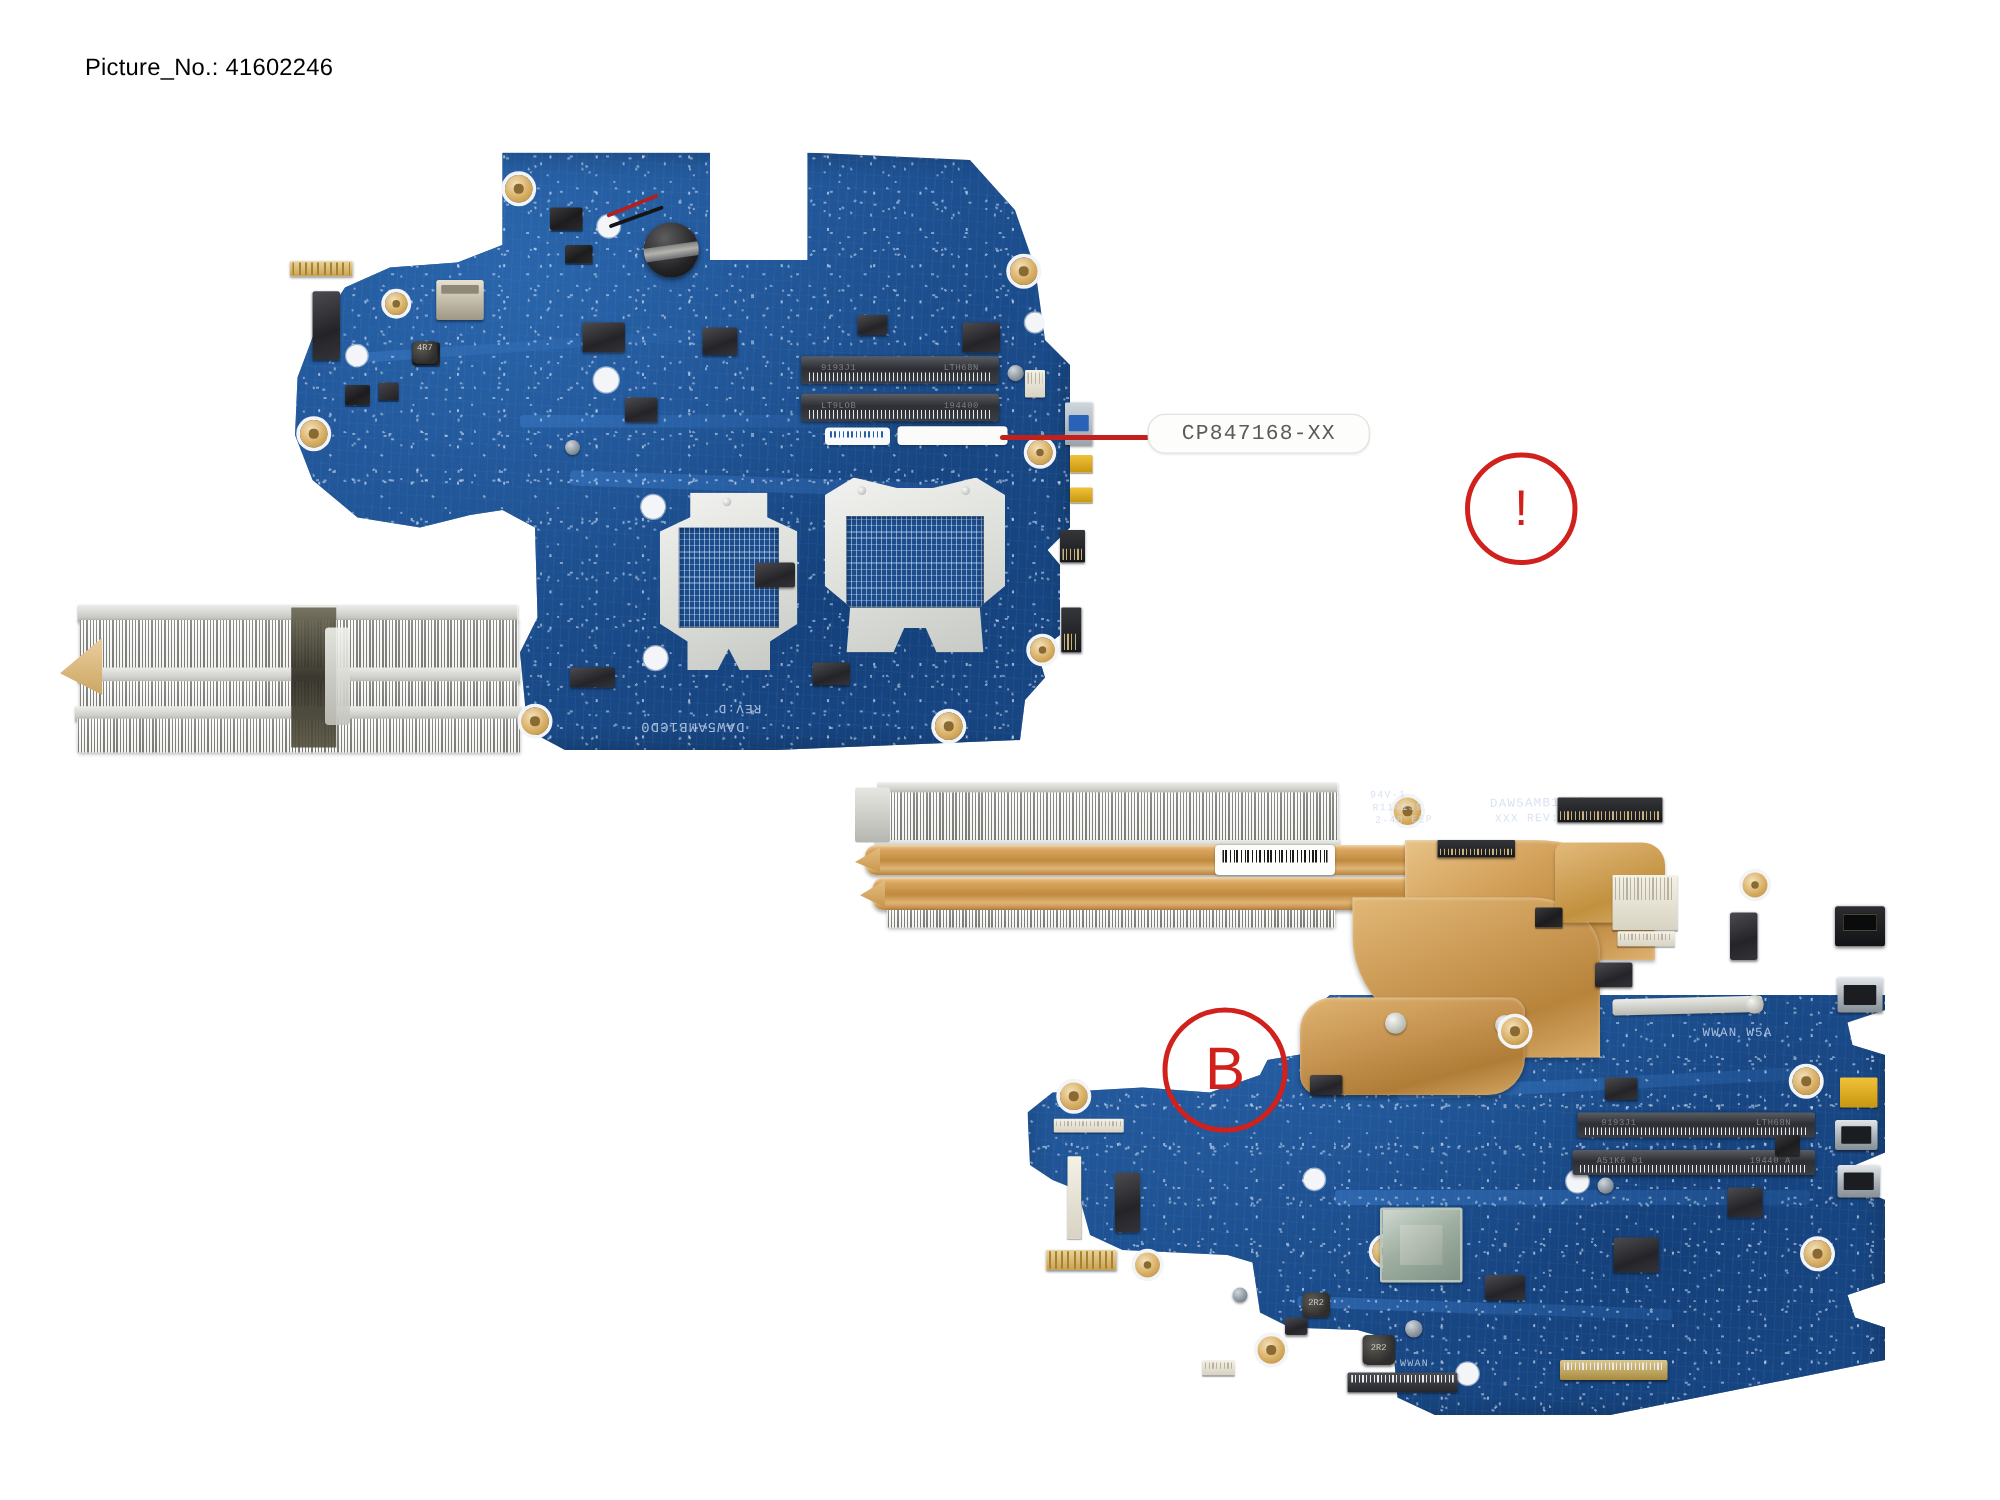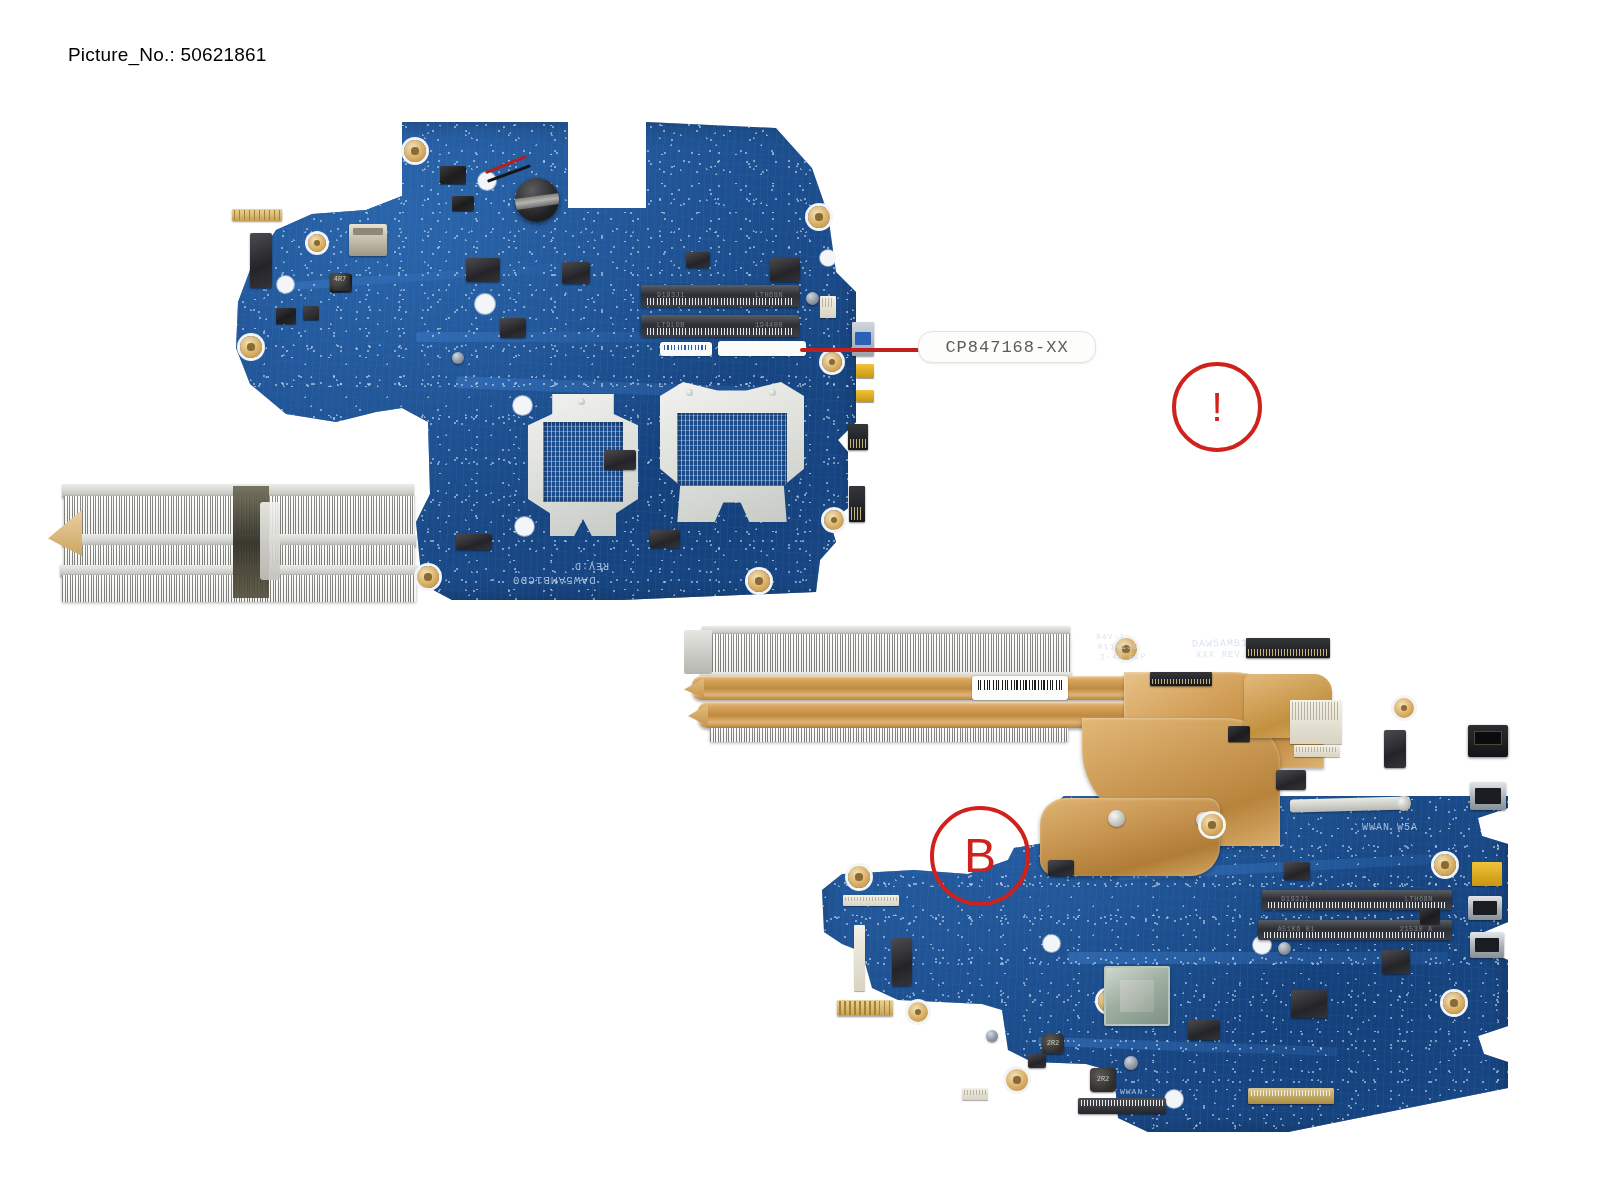--- a/index.html
+++ b/index.html
@@ -174,21 +174,21 @@
               line-height:1;user-select:none;}
   .leader{position:absolute;background:#c2201c;border-radius:2px;}
   .callout{position:absolute;background:#fdfdfb;border:1px solid #e2e2df;border-radius:14px;
            display:flex;align-items:center;justify-content:center;
            color:#5b5b58;font-family:"Liberation Mono",monospace;letter-spacing:1px;
            box-shadow:0 1px 2px rgba(0,0,0,.08);}
 </style>
 </head>
 <body>
 
-<div id="picture-no">Picture_No.: 50621861</div>
+<div id="picture-no">Picture_No.: 41602246</div>
 
 <div class="board" style="left:0;top:0;width:950px;height:640px;">
 
   <div style="position:absolute;left:48px;top:484px;width:372px;height:118px;">
     <div class="finplate" style="left:14px;top:0;width:352px;height:14px;"></div>
     <div class="fins" style="left:16px;top:12px;width:350px;height:40px;"></div>
     <div class="finplate" style="left:14px;top:50px;width:354px;height:13px;"></div>
     <div class="fins" style="left:16px;top:61px;width:350px;height:22px;"></div>
     <div class="finplate" style="left:12px;top:81px;width:358px;height:12px;"></div>
     <div class="fins" style="left:14px;top:91px;width:354px;height:27px;"></div>
@@ -445,21 +445,21 @@
                 border-radius:1px;"></div>
   </div>
 
   <div class="sodimm" style="left:1262px;top:890px;width:190px;height:20px;">
     <span class="lbl">9193J1</span>
     <span class="lbl r">LTH68N</span>
     <div class="slotpins"></div>
   </div>
   <div class="sodimm" style="left:1258px;top:920px;width:194px;height:20px;">
     <span class="lbl">A51K6 01</span>
-    <span class="lbl r">21530 A</span>
+    <span class="lbl r">19440 A</span>
     <div class="slotpins"></div>
   </div>
 
   <div class="m2slot" style="left:1078px;top:1098px;width:88px;height:16px;"></div>
   <div class="m2slot" style="left:1248px;top:1088px;width:86px;height:16px;
               background:linear-gradient(180deg,#d9c68e,#a98c3f);"></div>
 
   <div class="inductor" style="left:1042px;top:1034px;width:22px;height:20px;font-size:7px;line-height:2.6;">2R2</div>
   <div class="inductor" style="left:1090px;top:1068px;width:26px;height:24px;font-size:7px;line-height:3.2;">2R2</div>
   <div class="cap-al" style="left:1124px;top:1056px;width:14px;height:14px;"></div>

